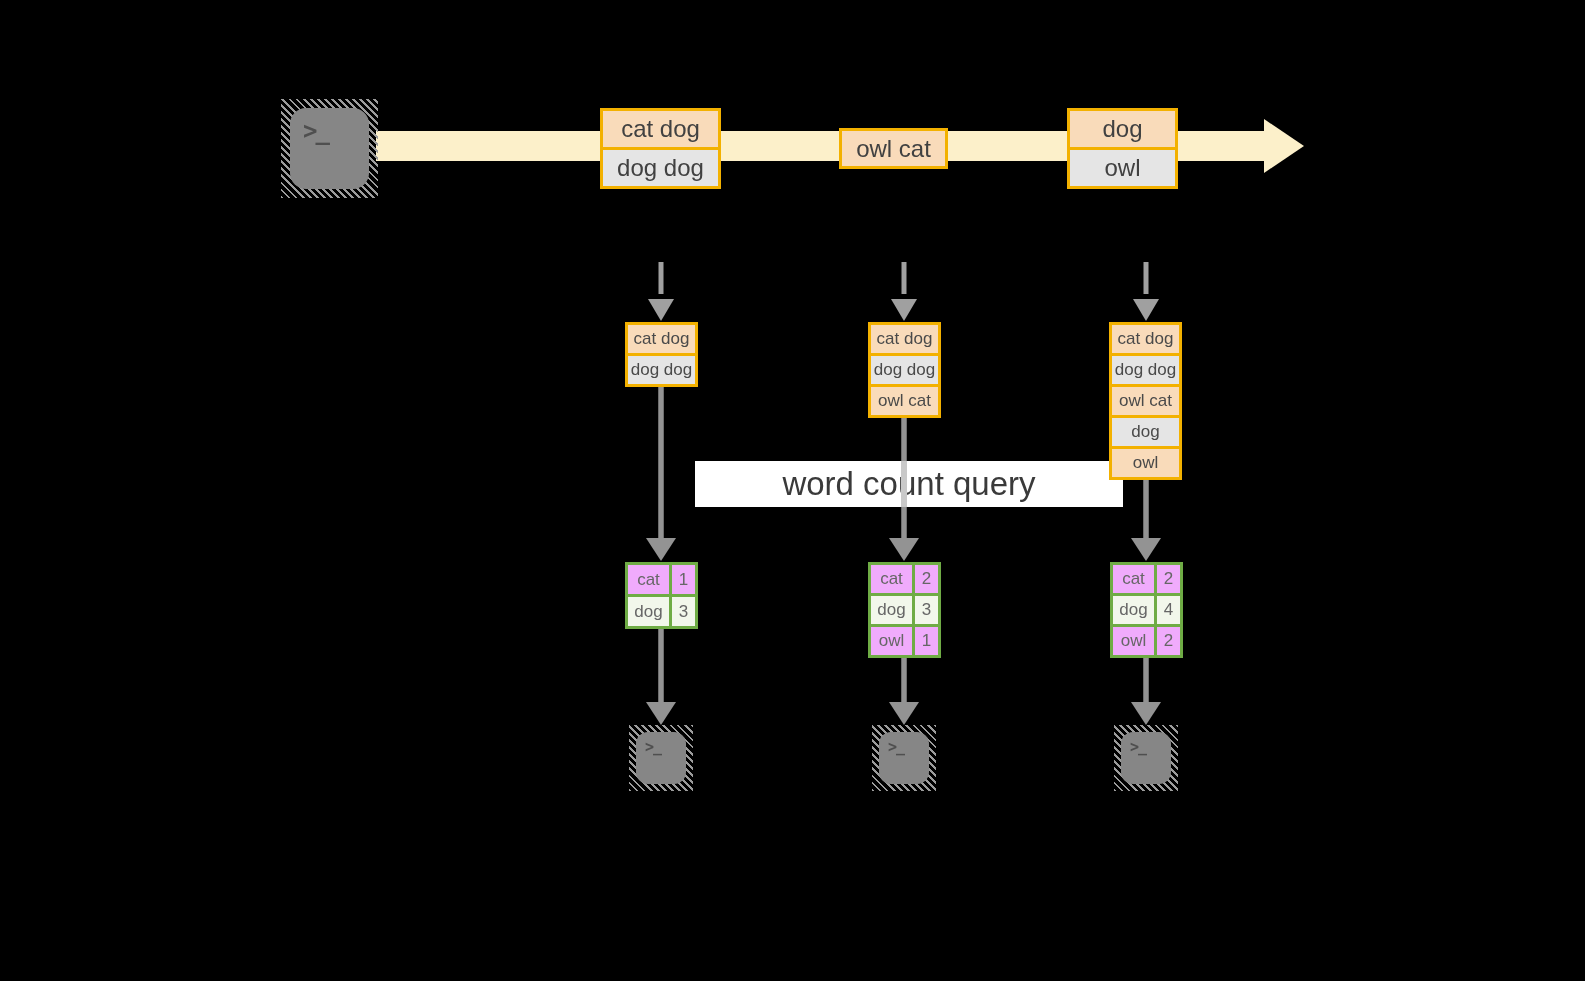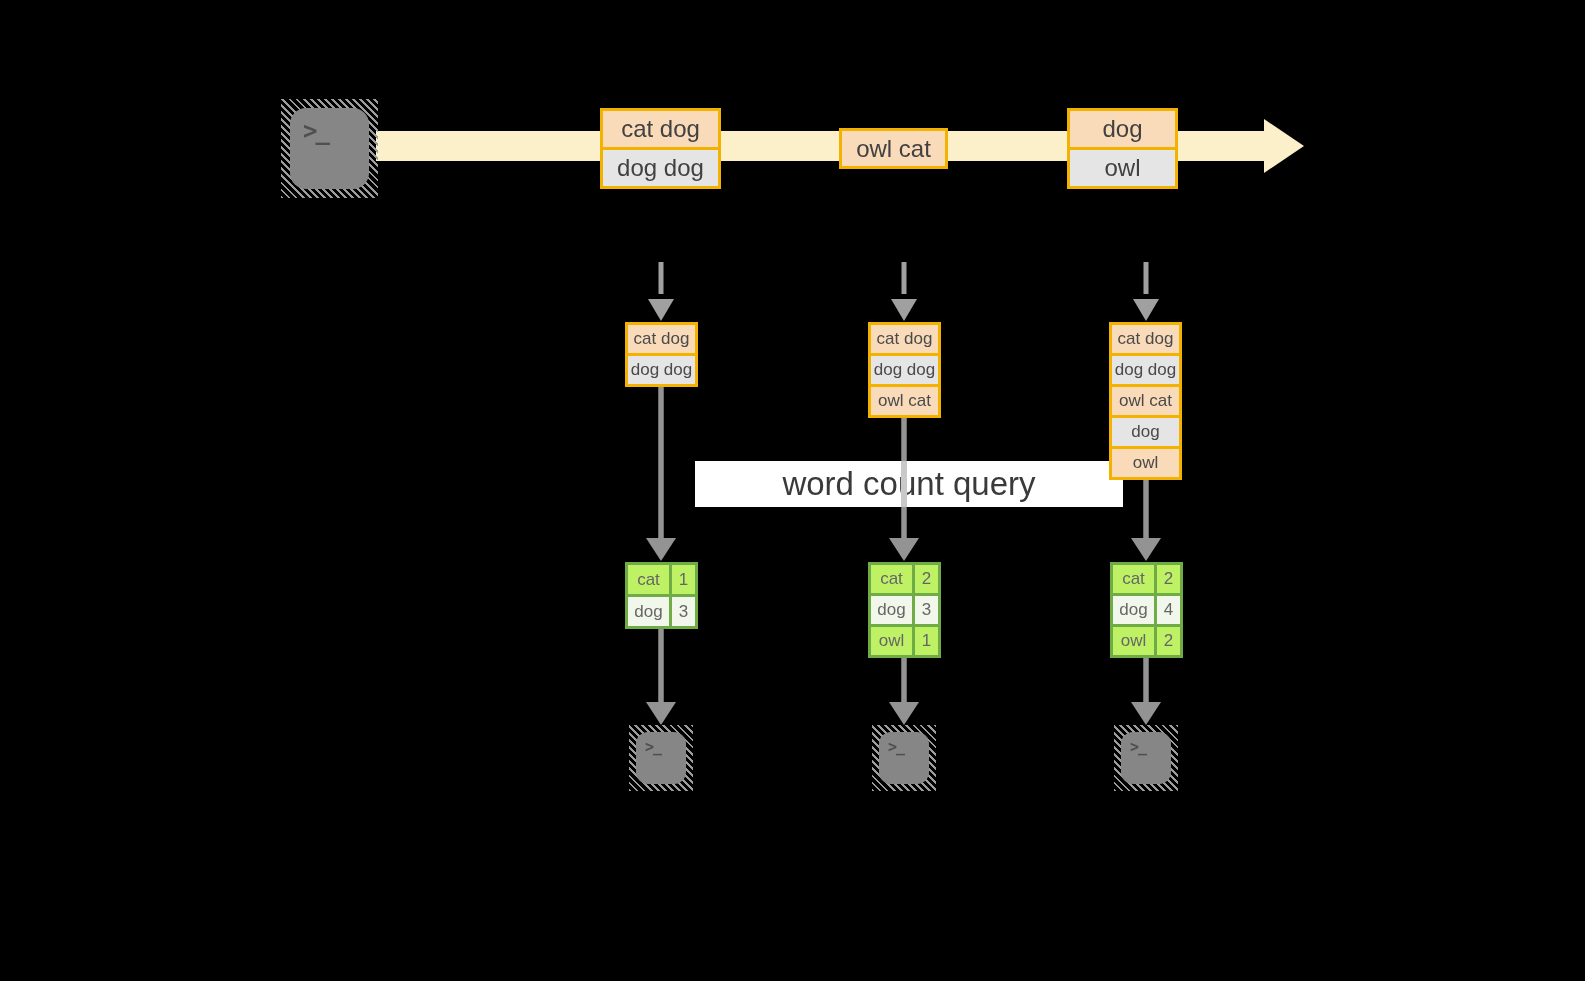--- a/index.html
+++ b/index.html
@@ -66,21 +66,21 @@
   .arrow-over { left:901px; top:461px; width:6px; height:46px; background:#C9C9C9; z-index:3; }
 
   
   .gtable {
     display:grid; grid-template-columns:41px 23px; gap:3px;
     background:#6FAC45; border:3px solid #6FAC45; box-sizing:content-box;
     top:562px; z-index:4;
   }
   .gtable .cell { display:flex; align-items:center; justify-content:center;
                   font-size:17px; color:#666666; }
-  .gr-odd  { background:#bef264; }
+  .gr-odd  { background:#f0abfc; }
   .gr-even { background:#F2F7EB; }
   .gt-1 { left:625px; grid-auto-rows:29px; }
   .gt-2 { left:868px; grid-auto-rows:28px; }
   .gt-3 { left:1110px; grid-auto-rows:28px; }
 </style>
 </head>
 <body>
 
 <div class="canvas">
 

